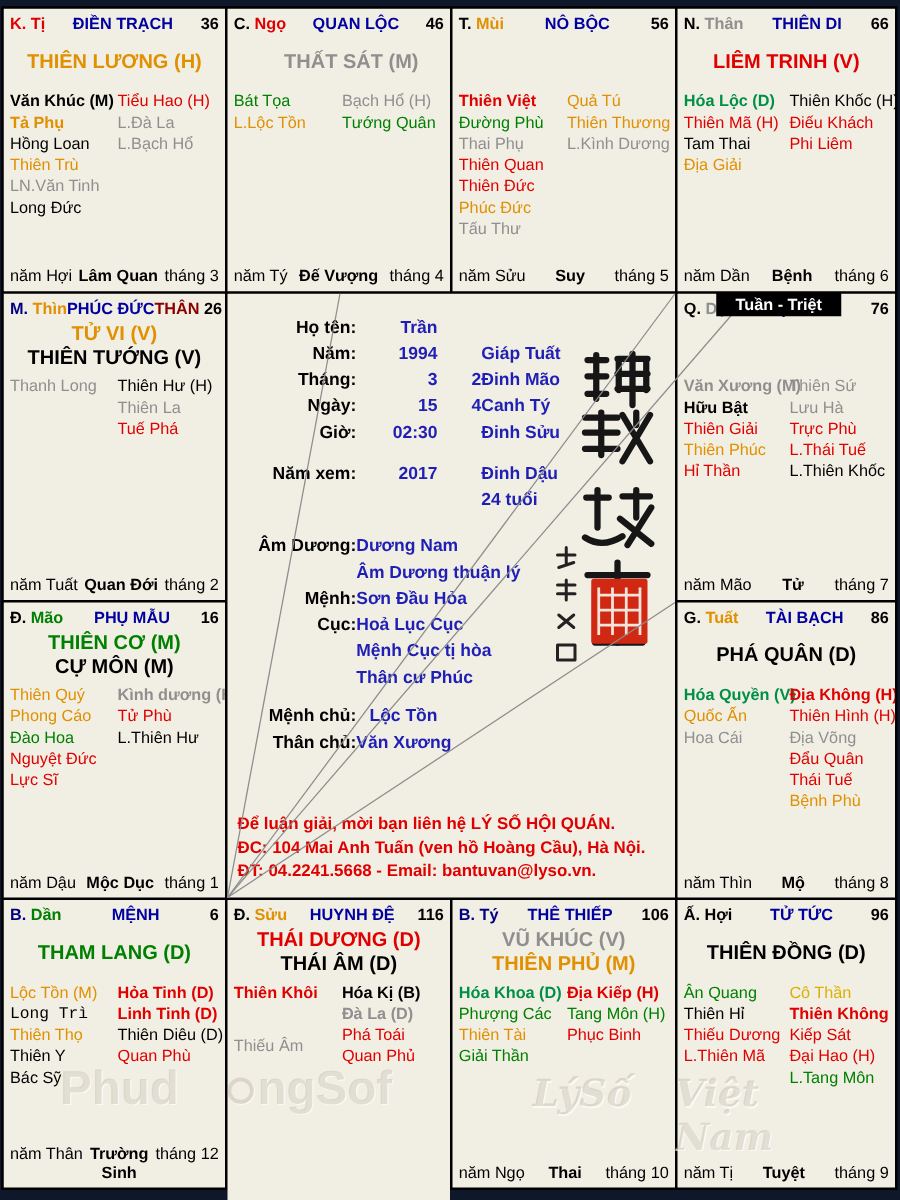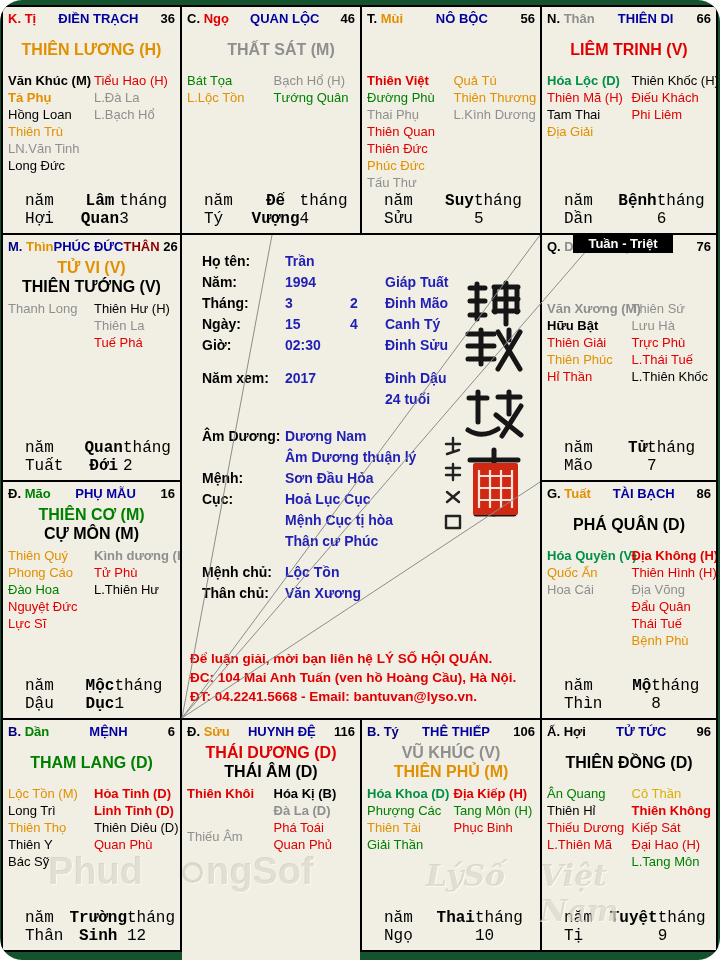--- a/index.html
+++ b/index.html
@@ -1,38 +1,38 @@
 <!DOCTYPE html>
 <html><head>
 <meta charset="utf-8">
 <style>
   html,body{margin:0;padding:0;}
-  .page{position:relative;width:720px;height:960px;background:#14532d;
-        font-family:"Liberation Sans","DejaVu Sans",sans-serif;overflow:hidden;border-radius:22px;}
+  .page{position:relative;width:720px;height:960px;background:#0f172a;
+        font-family:"Liberation Sans","DejaVu Sans",sans-serif;overflow:hidden;}
   .board{position:absolute;left:1px;top:5px;width:717px;height:947px;background:#000;}
   .cell{position:absolute;background:#f1eee4;display:flex;flex-direction:column;
         font-size:13px;overflow:hidden;z-index:2;}
   .hdr{display:flex;align-items:center;font-weight:bold;padding:4px 5px 0 5px;
        font-size:13px;white-space:nowrap;}
   .cb{white-space:nowrap;}
   .pname{flex:1;text-align:center;color:#0000a0;}
   .pnum{color:#000;}
   .ptag{color:#8b0000;}
   .mains{min-height:46px;display:flex;flex-direction:column;justify-content:center;
          text-align:center;font-weight:bold;font-size:16px;line-height:19px;}
   .cols{display:flex;padding-left:5px;}
   .col{width:50%;}
   .star{line-height:17px;white-space:nowrap;font-size:13px;}
   .b{font-weight:bold;}
-  .ftr{margin-top:auto;display:flex;padding:0 5px 5px 22px;font-size:16px;font-family:Liberation Mono, monospace;}
+  .ftr{margin-top:auto;display:flex;padding:0 5px 5px 5px;font-size:13px;}
   .ftr .stage{flex:1;text-align:center;font-weight:bold;}
   .center{position:absolute;left:182px;top:235px;width:358px;height:483px;
           background:#f1eee4;z-index:2;}
   .crows{padding:16px 0 0 20px;}
-  .crow{display:flex;line-height:21px;font-size:14px;font-weight:bold;white-space:nowrap;}
+  .crow{display:flex;line-height:21px;font-size:14px;font-weight:bold;white-space:nowrap;text-align:right;}
   .clabel{flex:0 0 83px;color:#000;}
   .cv1{flex:0 0 65px;color:#1f1fb5;overflow:visible;}
   .cv2{flex:0 0 35px;color:#1f1fb5;overflow:visible;}
   .clunar{color:#1f1fb5;}
   .contact{position:absolute;left:8px;top:414px;width:346px;color:#e00000;
            font-weight:bold;font-size:13.5px;line-height:19px;}
   .badge{position:absolute;left:573px;top:234px;width:100px;height:19px;background:#000;
          color:#fff;font-weight:bold;font-size:13px;line-height:19px;text-align:center;
          z-index:6;}
   .lines{position:absolute;left:0;top:0;z-index:4;pointer-events:none;}
@@ -285,21 +285,21 @@
         <span class="cb"><span style="color: rgb(0, 0, 128);">B. </span><span style="color: rgb(0, 128, 0);">Dần</span></span>
         <span class="pname">MỆNH</span>
         <span class="pnum"><span>6</span></span>
       </div>
       <div class="mains">
         <div class="mline" style="color: rgb(0, 128, 0);">THAM LANG (D)</div>
       </div>
       <div class="cols">
         <div class="col left">
           <div class="star" style="color: rgb(224, 144, 0);">Lộc Tồn (M)</div>
-          <div class="star" style="color: rgb(0, 0, 0);">Long Trì</div>
+          <div class="star" style="color: rgb(0, 0, 0); font-family: Liberation Mono, monospace;">Long Trì</div>
           <div class="star" style="color: rgb(224, 144, 0);">Thiên Thọ</div>
           <div class="star" style="color: rgb(0, 0, 0);">Thiên Y</div>
           <div class="star" style="color: rgb(0, 0, 0);">Bác Sỹ</div>
         </div>
         <div class="col right">
           <div class="star b" style="color: rgb(224, 0, 0);">Hỏa Tinh (D)</div>
           <div class="star b" style="color: rgb(224, 0, 0);">Linh Tinh (D)</div>
           <div class="star" style="color: rgb(0, 0, 0);">Thiên Diêu (D)</div>
           <div class="star" style="color: rgb(224, 0, 0);">Quan Phù</div>
         </div>

